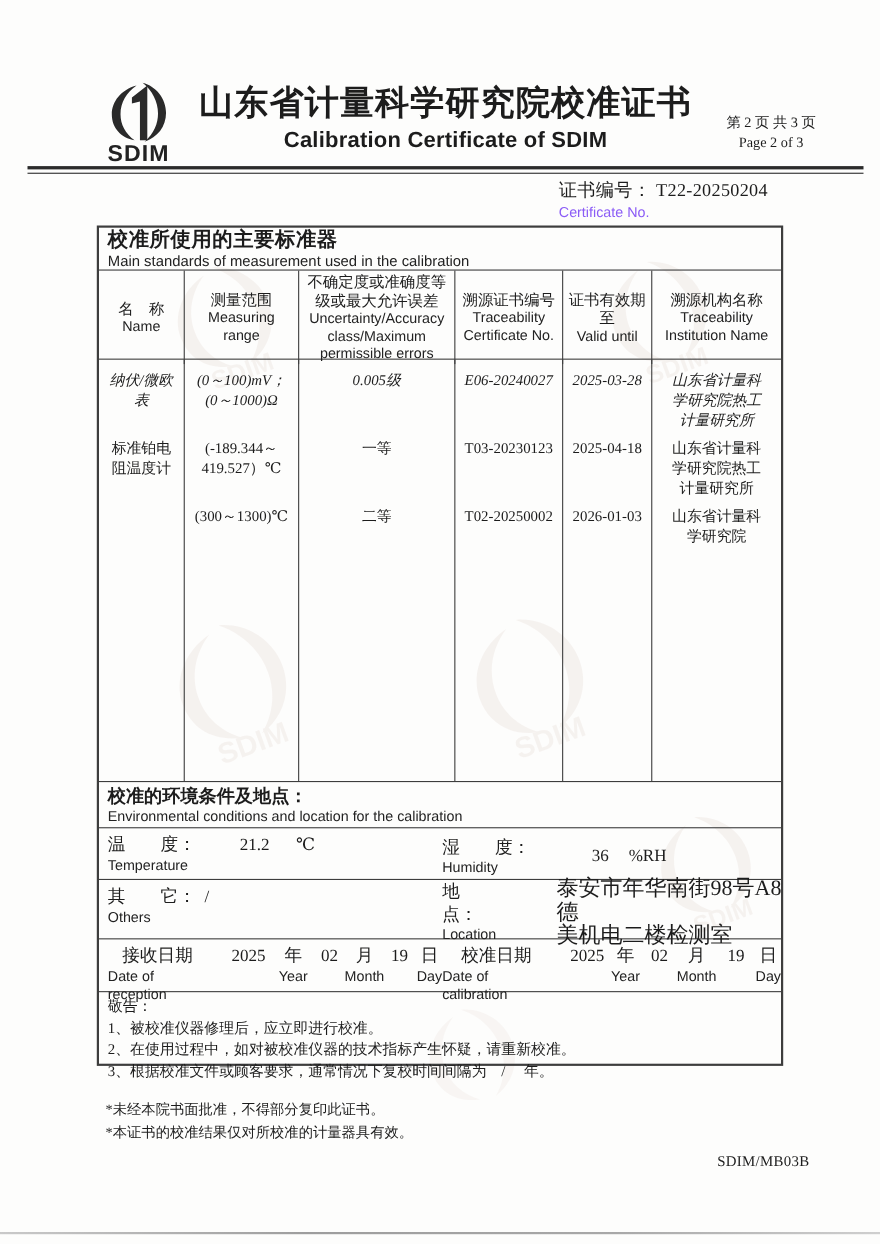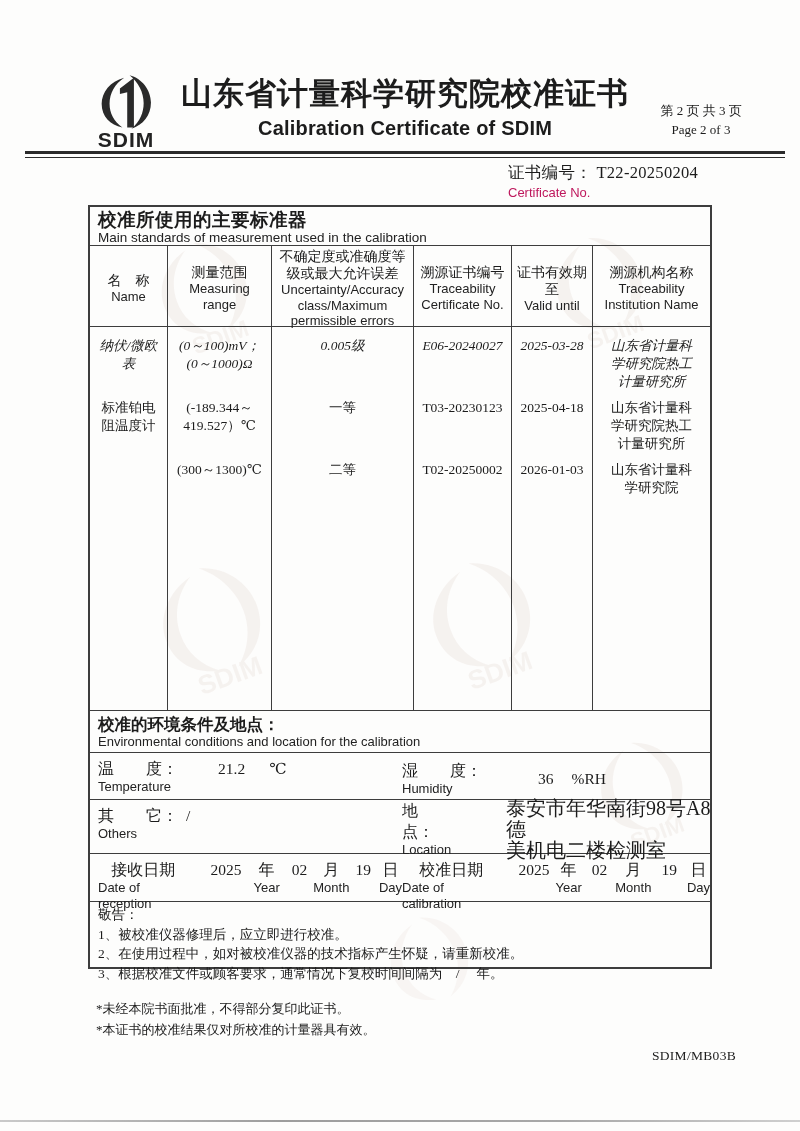--- a/index.html
+++ b/index.html
@@ -14,26 +14,26 @@
   .logo svg{display:block;margin:0 auto;}
   .logo-text{font-family:"Liberation Sans","DejaVu Sans",sans-serif;font-weight:700;font-size:21px;letter-spacing:1px;line-height:20px;color:#222;}
   .titles{flex:1;text-align:center;padding-top:2px;}
   .title-zh{font-size:31px;font-weight:700;letter-spacing:1px;line-height:36px;}
   .title-en{font-family:"Liberation Sans","DejaVu Sans",sans-serif;font-size:20px;font-weight:700;margin-top:5px;letter-spacing:.2px;}
   .pageinfo{width:118px;flex:0 0 auto;text-align:center;font-size:13px;line-height:19px;padding-top:27px;}
   .rule{position:absolute;top:151px;left:25px;right:15px;height:3px;border-top:3px solid #2b2b2b;border-bottom:1.5px solid #2b2b2b;}
   
   .certno{position:absolute;top:162px;left:508px;}
   .certno-line1{font-size:16.5px;letter-spacing:.3px;}
-  .certno-line2{font-family:"Liberation Sans","DejaVu Sans",sans-serif;font-size:13px;margin-top:1px;color:#be185d;}
+  .certno-line2{font-family:"Liberation Sans","DejaVu Sans",sans-serif;font-size:13px;margin-top:1px;color:#8b5cf6;}
   
   .mtable{position:absolute;top:205px;left:88px;width:624px;box-sizing:border-box;border:2px solid #3d3d3d;background:transparent;}
   .bt{border-top:1.4px solid #3d3d3d;}
   .sec-a{height:38px;padding:2px 8px 0;box-sizing:border-box;}
-  .sa-zh{font-family:Liberation Sans, sans-serif;font-weight:700;font-size:18.5px;line-height:21px;letter-spacing:.5px;}
+  .sa-zh{font-family:Liberation Serif, serif;font-weight:700;font-size:18.5px;line-height:21px;letter-spacing:.5px;}
   .sa-en{font-family:"Liberation Sans","DejaVu Sans",sans-serif;font-size:13.5px;line-height:15px;color:#222;}
   .grid6{display:grid;grid-template-columns:77fr 104fr 142fr 98fr 81fr 118fr;}
   .sec-b{height:80px;}
   .hcell{border-left:1.4px solid #3d3d3d;display:flex;flex-direction:column;align-items:center;justify-content:center;text-align:center;padding:2px 3px;box-sizing:border-box;}
   .hcell:first-child{border-left:none;}
   .hc-zh{font-family:"Liberation Sans","DejaVu Sans",sans-serif;font-size:14px;line-height:17px;}
   .hc-en{font-family:"Liberation Sans","DejaVu Sans",sans-serif;font-size:13px;line-height:15.5px;color:#222;}
   .sec-c{height:383px;}
   .dcol{border-left:1.4px solid #3d3d3d;box-sizing:border-box;}
   .dcol:first-child{border-left:none;}

